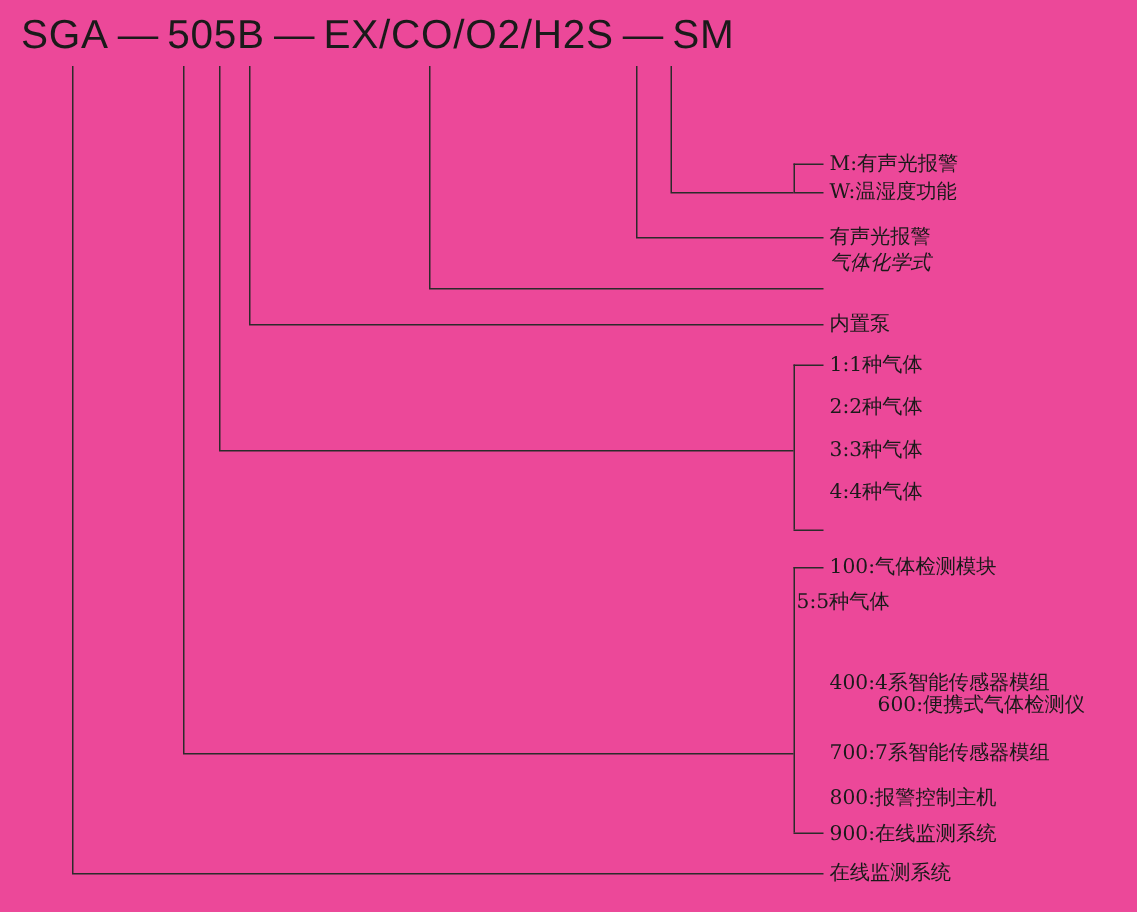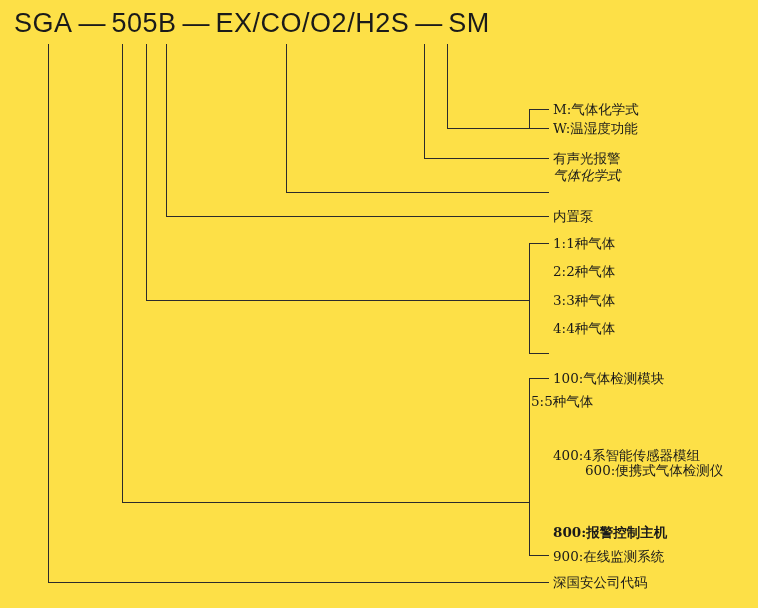--- a/index.html
+++ b/index.html
@@ -4,21 +4,21 @@
 <style>
   html, body {
     margin: 0;
     padding: 0;
     background: #ffffff;
   }
   #page {
     position: relative;
     width: 758px;
     height: 608px;
-    background: #fde047;
+    background: #ec4899;
     overflow: hidden;
     font-family: "Liberation Sans", sans-serif;
   }
   
   .code-line {
     position: absolute;
     top: 8px;
     left: 14px;
     height: 34px;
     white-space: nowrap;
@@ -80,21 +80,21 @@
   <div class="vline" style="left:447px; top:44px; height:84px;"></div>
 
   <div class="hline" style="left:447px; top:128px; width:82px;"></div>
 
   <div class="vline" style="left:529px; top:109px; height:19px;"></div>
 
   <div class="hline" style="left:529px; top:109px; width:20px;"></div>
 
   <div class="hline" style="left:529px; top:128px; width:20px;"></div>
 
-  <div class="lbl" style="left:553px; top:101px;">M:气体化学式</div>
+  <div class="lbl" style="left:553px; top:101px;">M:有声光报警</div>
   <div class="lbl" style="left:553px; top:120px;">W:温湿度功能</div>
 
   <div class="hline" style="left:424px; top:158px; width:125px;"></div>
   <div class="lbl" style="left:553px; top:150px;">有声光报警</div>
 
   <div class="hline" style="left:286px; top:192px; width:263px;"></div>
   <div class="lbl" style="left:553px; top:167px;font-style:italic;">气体化学式</div>
 
   <div class="hline" style="left:166px; top:216px; width:383px;"></div>
   <div class="lbl" style="left:553px; top:208px;">内置泵</div>
@@ -112,19 +112,20 @@
   <div class="lbl" style="left:531px; top:345px;margin-top:48px;">5:5种气体</div>
 
   <div class="hline" style="left:122px; top:502px; width:407px;"></div>
   <div class="vline" style="left:529px; top:378px; height:177px;"></div>
   <div class="hline" style="left:529px; top:378px; width:20px;"></div>
   <div class="hline" style="left:529px; top:555px; width:20px;"></div>
 
   <div class="lbl" style="left:553px; top:370px;">100:气体检测模块</div>
   <div class="lbl" style="left:553px; top:400px;margin-top:47px;">400:4系智能传感器模组</div>
   <div class="lbl" style="left:553px; top:462px;margin-left:32px;">600:便携式气体检测仪</div>
-  <div class="lbl" style="left:553px; top:524px;font-weight:bold;">800:报警控制主机</div>
+  <div class="lbl" style="left:553px; top:494px;">700:7系智能传感器模组</div>
+  <div class="lbl" style="left:553px; top:524px;">800:报警控制主机</div>
   <div class="lbl" style="left:553px; top:548px;text-align:center;">900:在线监测系统</div>
 
   <div class="hline" style="left:48px; top:582px; width:501px;"></div>
-  <div class="lbl" style="left:553px; top:574px;">深国安公司代码</div>
+  <div class="lbl" style="left:553px; top:574px;">在线监测系统</div>
 
 </div>
 
 </body></html>

